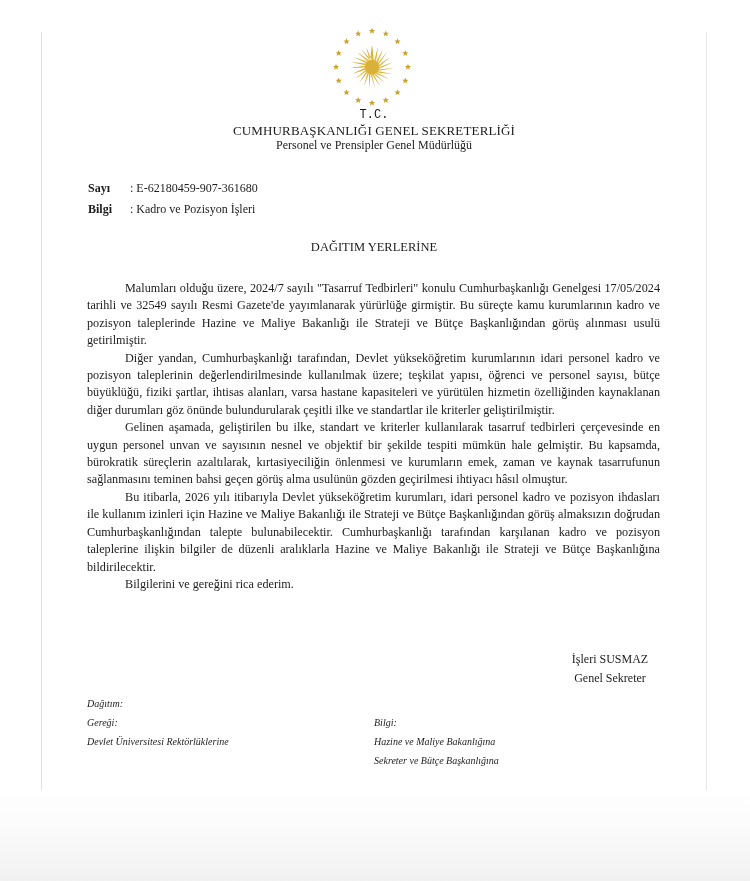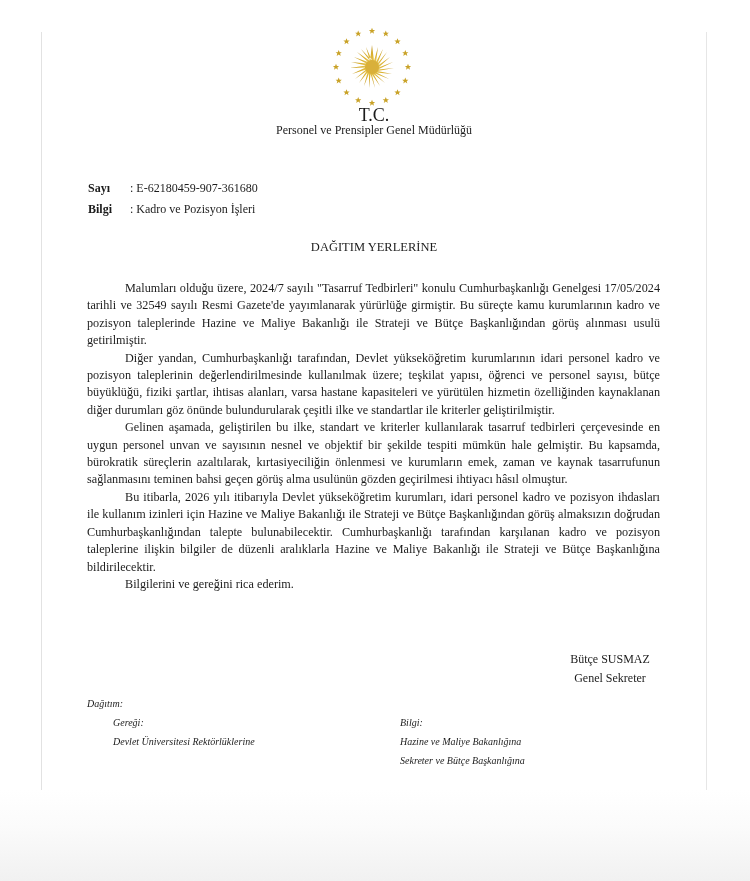--- a/index.html
+++ b/index.html
@@ -37,22 +37,23 @@
       height: 80px;
     }
     .header-block {
       position: absolute;
       left: 41px;
       width: 666px;
       top: 108px;
       text-align: center;
     }
     .header-block .tc {
-      font-size: 18px;
+      font-size: 12px;
       line-height: 15px;
+      font-family: Liberation Mono, monospace;
     }
     .header-block .org {
       font-size: 13px;
       line-height: 15px;
       letter-spacing: 0.15px;
     }
     .header-block .dept {
       font-size: 12px;
       line-height: 15px;
     }
@@ -101,21 +102,21 @@
       top: 694px;
       width: 600px;
       font-size: 10px;
       line-height: 19px;
       font-style: italic;
     }
     .dist-cols {
       display: flex;
       position: relative;
     }
-    .dist-col-left { width: 287px; margin-left: 26px; }
+    .dist-col-left { width: 287px; }
     .dist-col-right { }
     .dist-col-right .col-title, .dist-col-left .col-title { }
   </style>
 </head>
 <body>
 
 <div class="bottom-fade"></div>
 
 <div class="page"></div>
 
@@ -151,20 +152,21 @@
     <use href="#star" transform="translate(-33.3,13.8)"></use>
     <use href="#star" transform="translate(-36,0)"></use>
     <use href="#star" transform="translate(-33.3,-13.8)"></use>
     <use href="#star" transform="translate(-25.5,-25.5)"></use>
     <use href="#star" transform="translate(-13.8,-33.3)"></use>
   </g>
 </svg>
 
 <div class="header-block">
   <div class="tc">T.C.</div>
+  <div class="org">CUMHURBAŞKANLIĞI GENEL SEKRETERLİĞİ</div>
   <div class="dept">Personel ve Prensipler Genel Müdürlüğü</div>
 </div>
 
 <div class="meta">
   <div class="meta-row">
     <span class="meta-label">Sayı</span>
     <span>: E-62180459-907-361680</span>
   </div>
   <div class="meta-row">
     <span class="meta-label">Bilgi</span>
@@ -176,21 +178,21 @@
 
 <div class="body-text">
   <p>Malumları olduğu üzere, 2024/7 sayılı "Tasarruf Tedbirleri" konulu Cumhurbaşkanlığı Genelgesi 17/05/2024 tarihli ve 32549 sayılı Resmi Gazete'de yayımlanarak yürürlüğe girmiştir. Bu süreçte kamu kurumlarının kadro ve pozisyon taleplerinde Hazine ve Maliye Bakanlığı ile Strateji ve Bütçe Başkanlığından görüş alınması usulü getirilmiştir.</p>
   <p>Diğer yandan, Cumhurbaşkanlığı tarafından, Devlet yükseköğretim kurumlarının idari personel kadro ve pozisyon taleplerinin değerlendirilmesinde kullanılmak üzere; teşkilat yapısı, öğrenci ve personel sayısı, bütçe büyüklüğü, fiziki şartlar, ihtisas alanları, varsa hastane kapasiteleri ve yürütülen hizmetin özelliğinden kaynaklanan diğer durumları göz önünde bulundurularak çeşitli ilke ve standartlar ile kriterler geliştirilmiştir.</p>
   <p>Gelinen aşamada, geliştirilen bu ilke, standart ve kriterler kullanılarak tasarruf tedbirleri çerçevesinde en uygun personel unvan ve sayısının nesnel ve objektif bir şekilde tespiti mümkün hale gelmiştir. Bu kapsamda, bürokratik süreçlerin azaltılarak, kırtasiyeciliğin önlenmesi ve kurumların emek, zaman ve kaynak tasarrufunun sağlanmasını teminen bahsi geçen görüş alma usulünün gözden geçirilmesi ihtiyacı hâsıl olmuştur.</p>
   <p>Bu itibarla, 2026 yılı itibarıyla Devlet yükseköğretim kurumları, idari personel kadro ve pozisyon ihdasları ile kullanım izinleri için Hazine ve Maliye Bakanlığı ile Strateji ve Bütçe Başkanlığından görüş almaksızın doğrudan Cumhurbaşkanlığından talepte bulunabilecektir. Cumhurbaşkanlığı tarafından karşılanan kadro ve pozisyon taleplerine ilişkin bilgiler de düzenli aralıklarla Hazine ve Maliye Bakanlığı ile Strateji ve Bütçe Başkanlığına bildirilecektir.</p>
   <p>Bilgilerini ve gereğini rica ederim.</p>
 </div>
 
 <div class="signature">
-  <div>Bütçe SUSMAZ</div>
+  <div>İşleri SUSMAZ</div>
   <div>Genel Sekreter</div>
 </div>
 
 <div class="distribution">
   <div>Dağıtım:</div>
   <div class="dist-cols">
     <div class="dist-col-left">
       <div class="col-title">Gereği:</div>
       <div>Devlet Üniversitesi Rektörlüklerine</div>
     </div>

